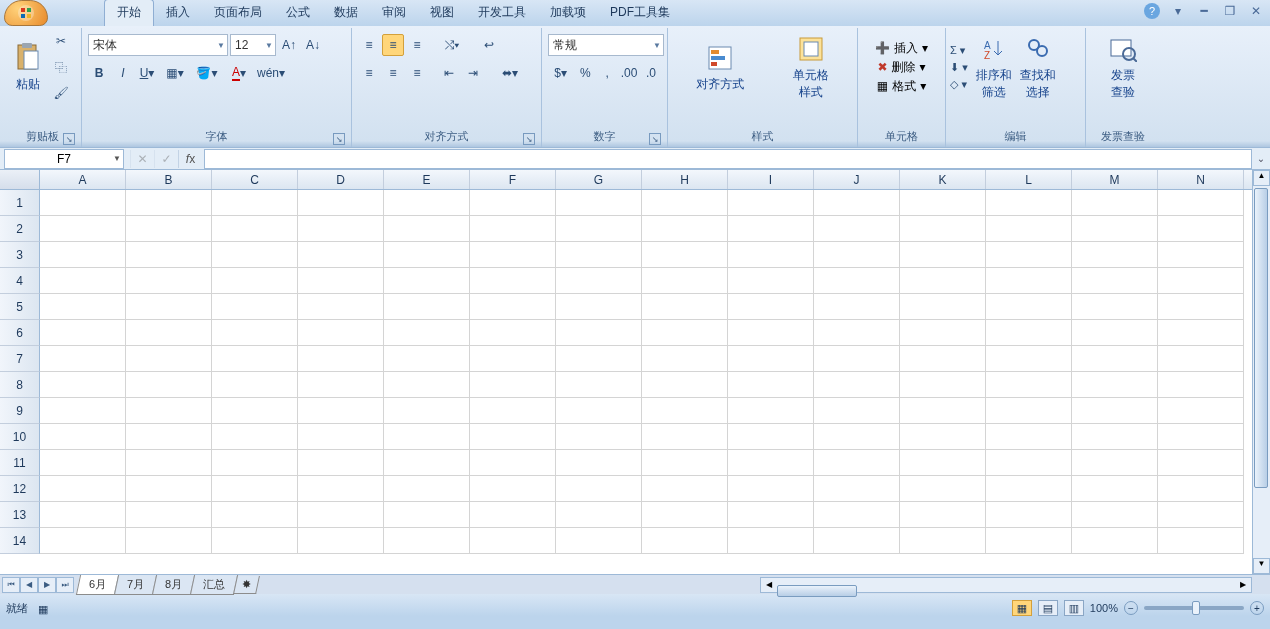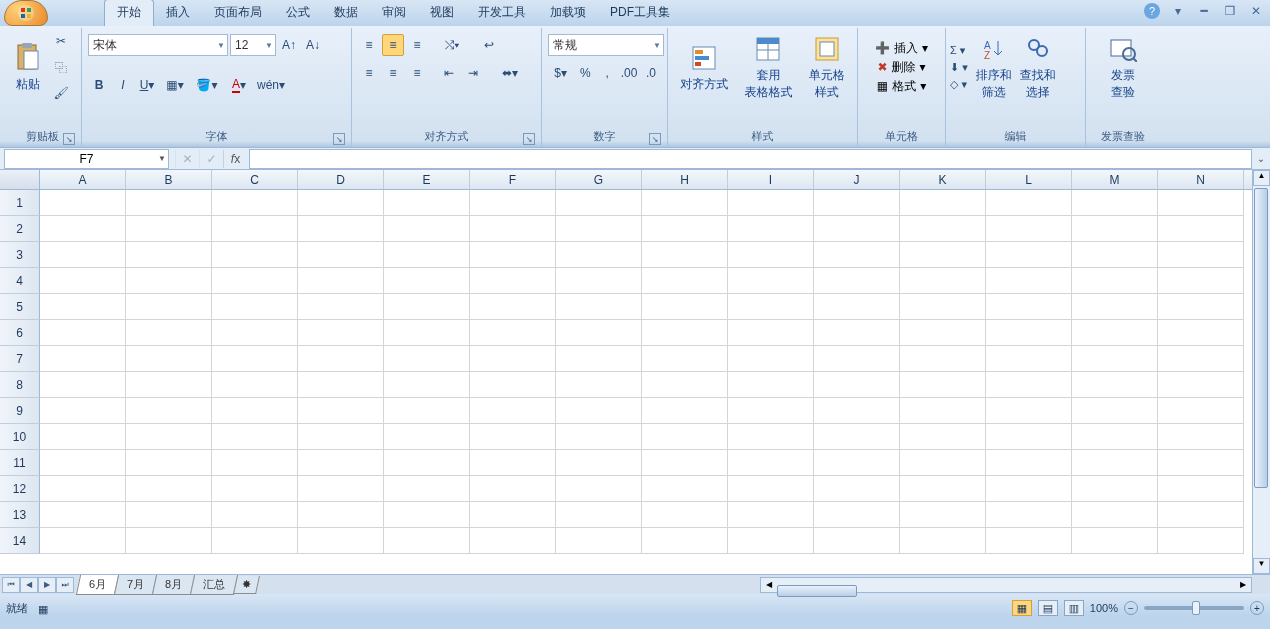--- a/index.html
+++ b/index.html
@@ -25,21 +25,21 @@
 .big-btn { display: flex; flex-direction: column; align-items: center; gap: 2px; padding: 2px 4px; min-width: 40px; color: #15428b;}
 .big-btn .ico { width: 32px; height: 32px; display:flex;align-items:center;justify-content:center;}
 .btn-row { display: flex; gap: 2px; align-items: center; }
 .sm-btn { width: 22px; height: 22px; display:flex; align-items:center; justify-content:center; border-radius:2px; color:#2b4d75;}
 .sm-btn.active { background:#ffd67a; border:1px solid #d3a03b; }
 .combo { height: 22px; background: white; border: 1px solid #a7b9ce; display: flex; align-items: center; padding: 0 2px 0 4px; font-size: 12px; color:#333;}
 .combo .arrow { margin-left: auto; font-size:8px; color:#5a7aa0;}
 
 
 .formula-row { height: 22px; background: #e3edf7; display: flex; align-items: center; border-bottom: 1px solid #9db9d7;}
-.namebox { width: 165px; height: 20px; background: white; border: 1px solid #9db9d7; margin-left: 4px; display: flex; align-items: center; justify-content: center; position: relative; font-size:12px;}
+.namebox { width: 120px; height: 20px; background: white; border: 1px solid #9db9d7; margin-left: 4px; display: flex; align-items: center; justify-content: center; position: relative; font-size:12px;}
 .namebox .dd { position: absolute; right: 2px; font-size: 8px; color:#555;}
 .fx-area { display:flex; align-items:center; margin-left: 6px; flex:1;}
 .fx-btn { width: 24px; height: 18px; display:flex; align-items:center; justify-content:center; color:#555; border-left:1px solid #c3d3e5;}
 .fx-input { flex:1; height:20px; background:white; border:1px solid #9db9d7; margin-left:2px;}
 .expand { width:18px; text-align:center; color:#556; font-size:10px;}
 
 
 .grid-area { position: relative; background:white; }
 .col-headers { display:flex; height:20px; background:linear-gradient(#f3f7fc,#dce6f1); border-bottom:1px solid #9db9d7;}
 .corner { width:40px; border-right:1px solid #9db9d7; background:linear-gradient(#ebf0f7,#d5deeb);}
@@ -129,21 +129,21 @@
       <div style="display:flex;flex-direction:column;gap:4px;margin-left:2px">
         <div class="sm-btn">✂</div>
         <div class="sm-btn">⿻</div>
         <div class="sm-btn">🖌</div>
       </div>
     </div>
     <div class="group-label"><span>剪贴板</span><div class="launcher">↘</div></div>
   </div>
 
   <div class="group" style="width:270px">
-    <div class="group-body" style="flex-direction:column;gap:18px;align-items:stretch;padding:4px 2px">
+    <div class="group-body" style="flex-direction:column;gap:6px;align-items:stretch;padding:4px 2px">
       <div class="btn-row">
         <div class="combo" style="width:140px">
             <span>宋体</span>
             <span class="arrow">▼</span>
           </div>
         <div class="combo" style="width:46px">
             <span>12</span>
             <span class="arrow">▼</span>
           </div>
         <div class="sm-btn">A↑</div>
@@ -213,32 +213,20 @@
       <div class="big-btn">
         <div class="ico">
             <svg width="26" height="26">
               <rect x="2" y="2" width="22" height="22" fill="#fff" stroke="#6a8ab0"></rect>
               <rect x="4" y="5" width="8" height="4" fill="#e38b2f"></rect>
               <rect x="4" y="11" width="14" height="4" fill="#4a8bd0"></rect>
               <rect x="4" y="17" width="6" height="4" fill="#d0492a"></rect>
             </svg>
           </div>
         <span style="white-space:pre-line;text-align:center">对齐方式</span>
-      </div>
-      <div class="big-btn">
-        <div class="ico">
-            <svg width="26" height="26">
-              <rect x="2" y="2" width="22" height="22" fill="#fff" stroke="#6a8ab0"></rect>
-              <rect x="2" y="2" width="22" height="6" fill="#4a8bd0"></rect>
-              <line x1="2" y1="14" x2="24" y2="14" stroke="#6a8ab0"></line>
-              <line x1="13" y1="2" x2="13" y2="24" stroke="#6a8ab0"></line>
-            </svg>
-          </div>
-        <span style="white-space:pre-line;text-align:center">套用
-表格格式</span>
       </div>
       <div class="big-btn">
         <div class="ico">
             <svg width="26" height="26">
               <rect x="2" y="2" width="22" height="22" fill="#fce29a" stroke="#c79a3b"></rect>
               <rect x="6" y="6" width="14" height="14" fill="#fff" stroke="#6a8ab0"></rect>
             </svg>
           </div>
         <span style="white-space:pre-line;text-align:center">单元格
 样式</span>

